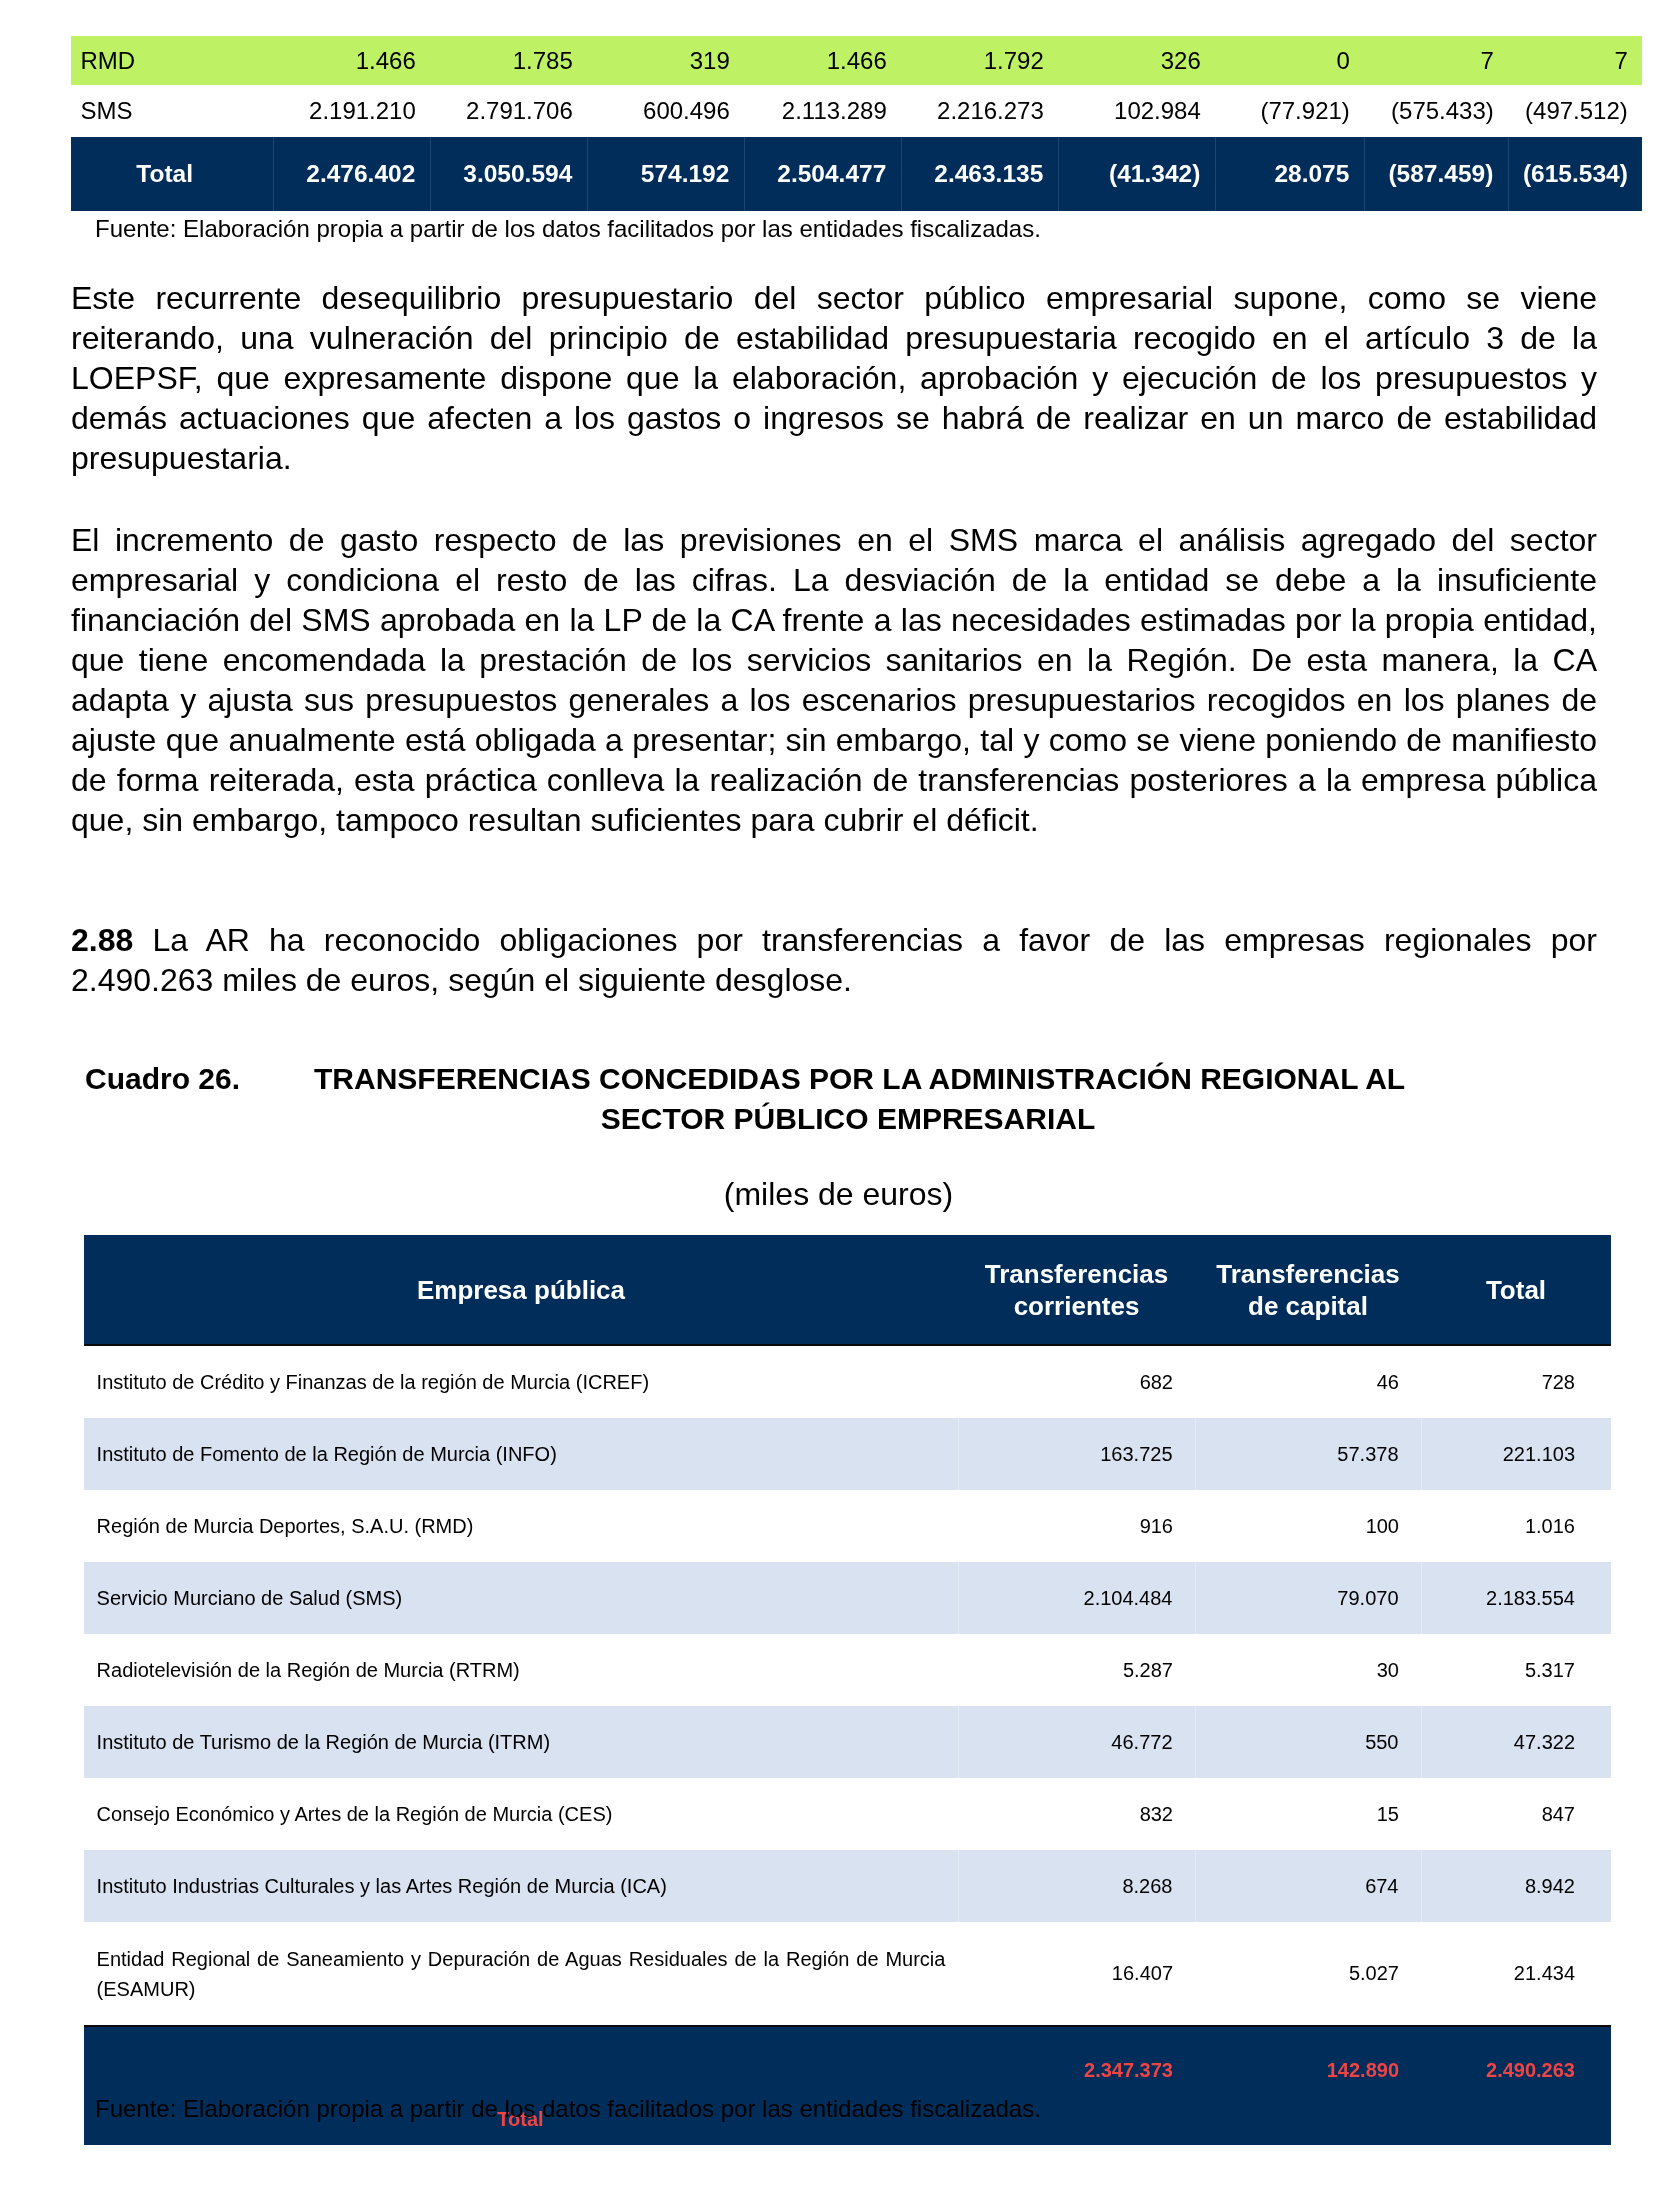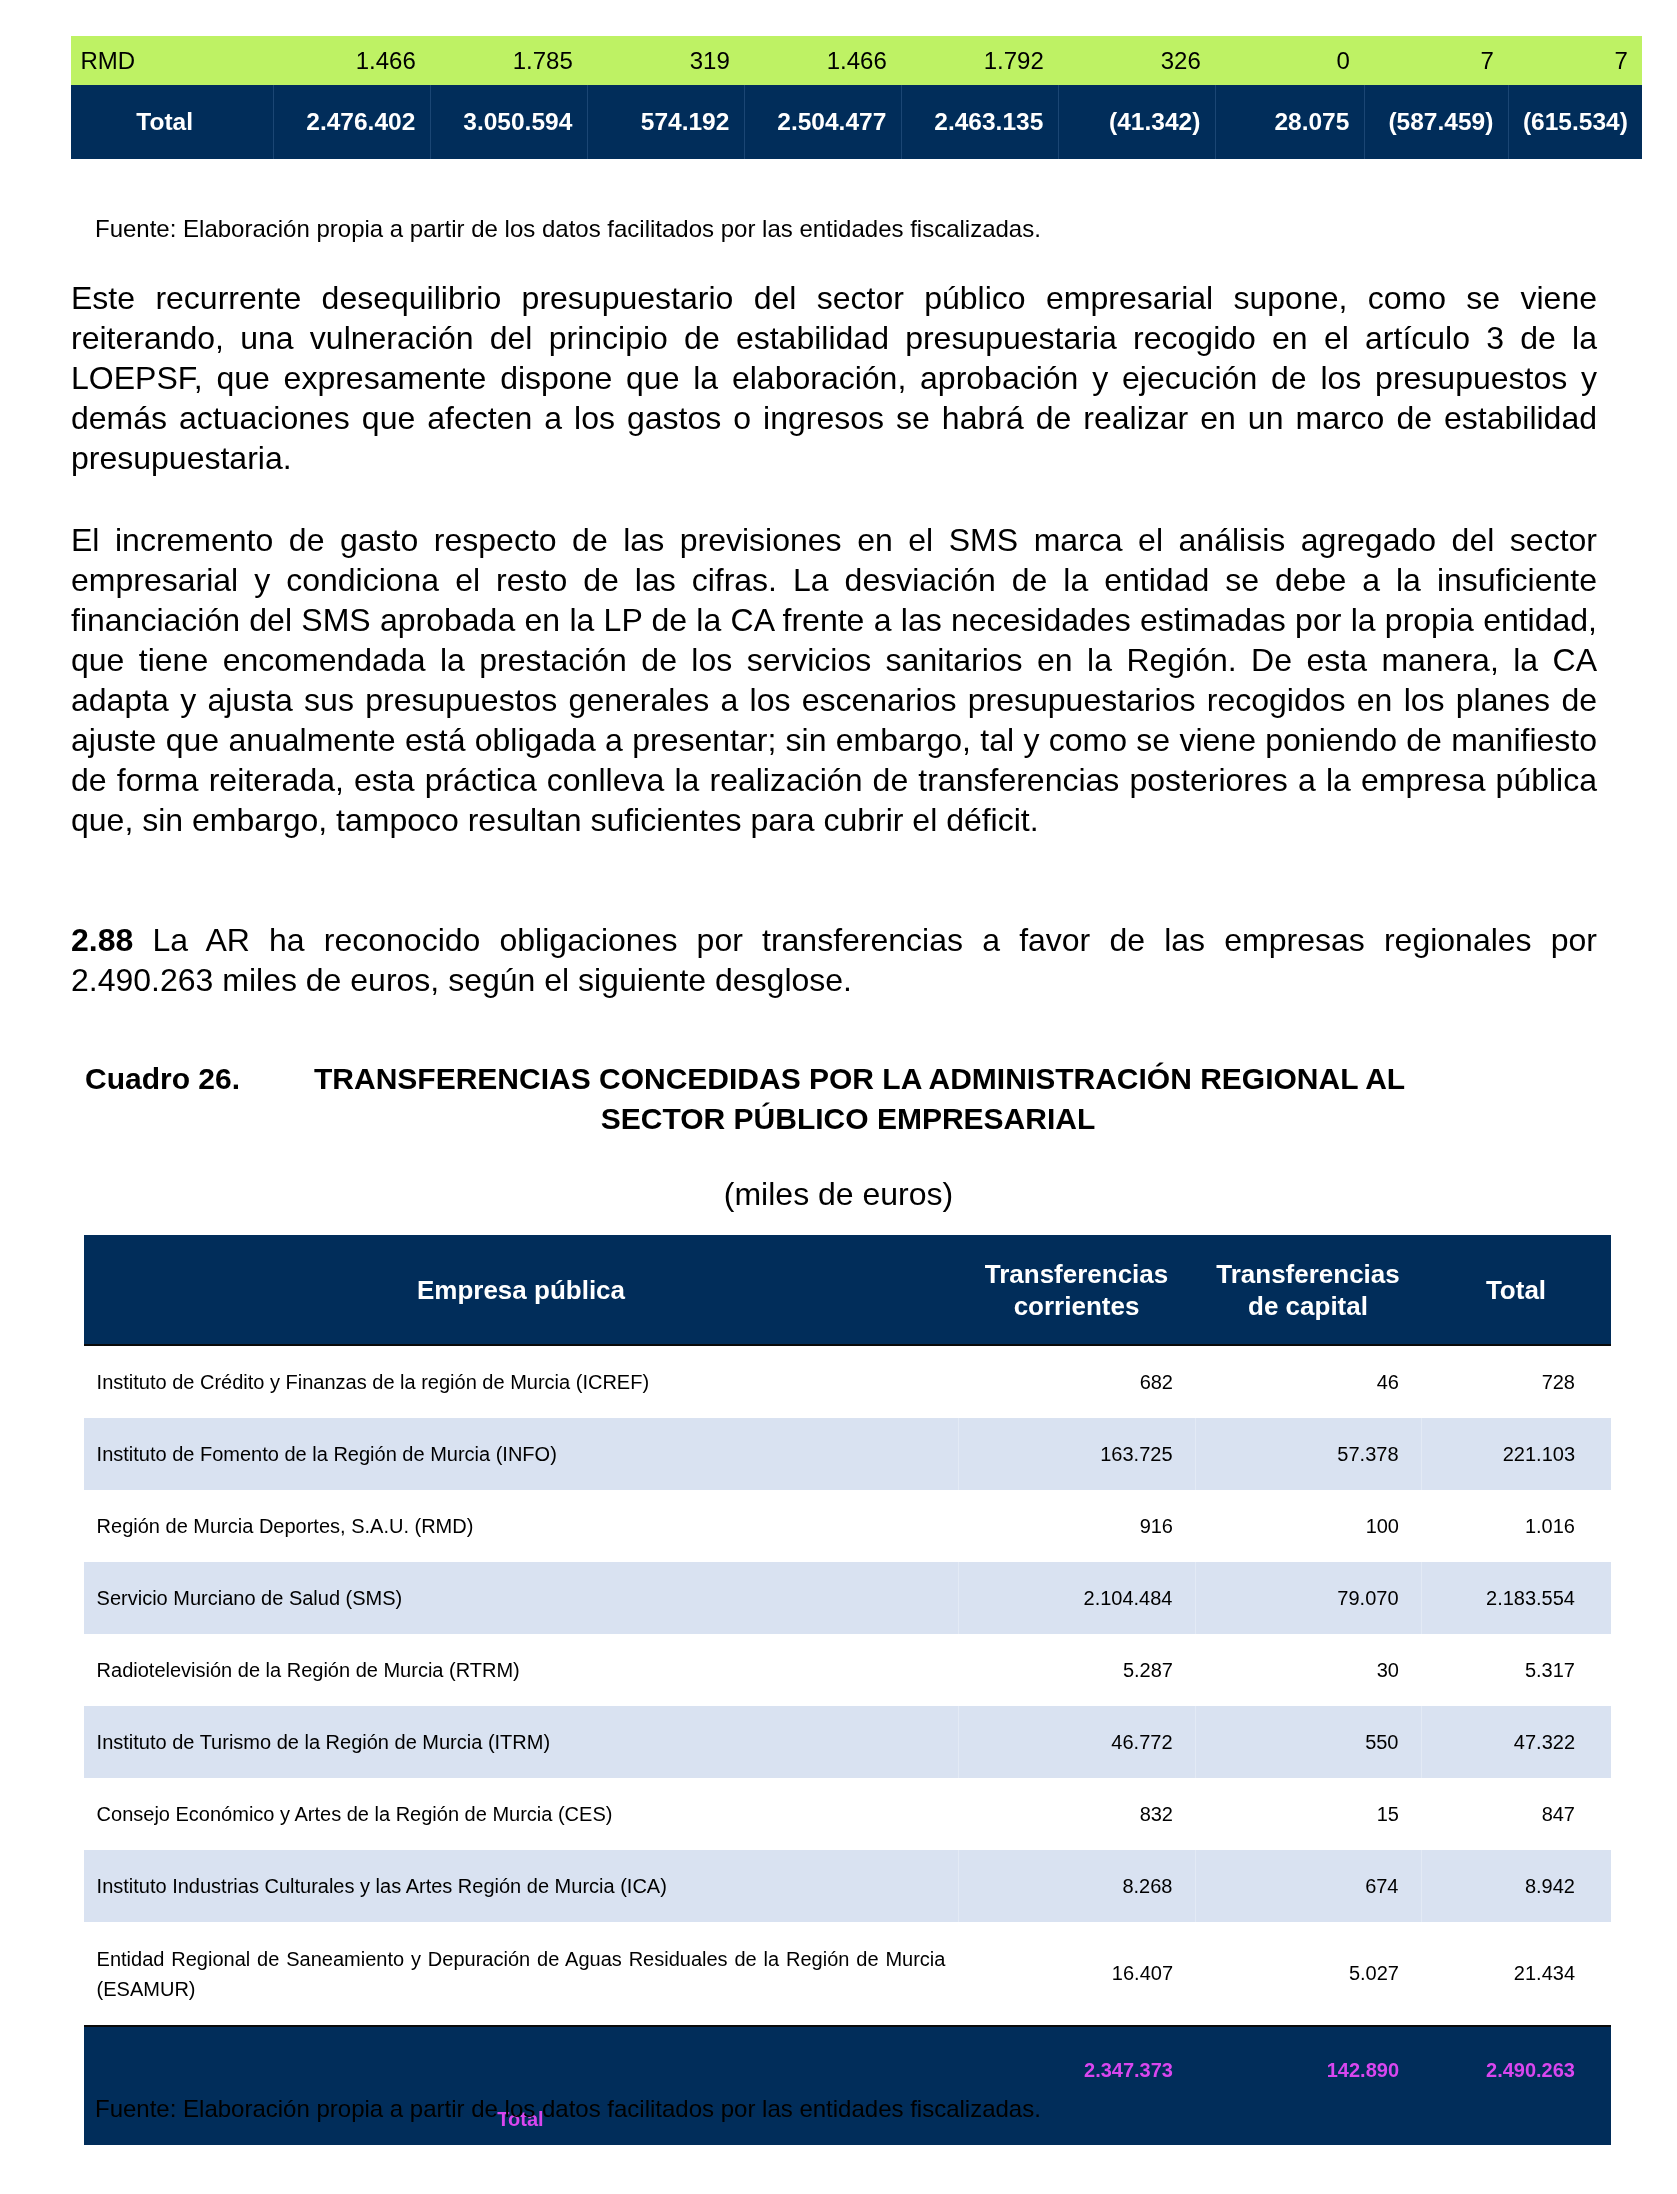--- a/index.html
+++ b/index.html
@@ -34,21 +34,21 @@
   .t2 th { background: #012d5a; color: #fff; font-weight: bold; font-size: 26px; line-height: 32px; height: 107px;
            text-align: center; border-bottom: 2.4px solid #0a0a0a; }
   .t2 td { font-size: 20px; height: 70px; }
   .t2 td.name { padding-left: 12.6px; text-align: left; }
   .t2 td.num { text-align: right; padding-right: 22px; white-space: nowrap; }
   .t2 td.num.last { padding-right: 36px; }
   .t2 tr.shade td { background: #d9e2f1; }
   .t2 tr.shade td + td { border-left: 0.8px solid #e3eaf5; }
   .t2 tr.tall td { height: 101px; }
   .t2 tr.tall td.name { text-align: justify; text-align-last: left; line-height: 30px; padding-right: 12.6px; }
-  .t2 tr.total td { background: #012d5a; color: #d946ef; font-weight: bold; height: 85px; border-top: 2.4px solid #0a0a0a; }
+  .t2 tr.total td { background: #012d5a; color: #ef4444; font-weight: bold; height: 85px; border-top: 2.4px solid #0a0a0a; }
   .t2 tr.total td.name { text-align: center; padding-left: 0; vertical-align: bottom; padding-bottom: 14.2px; }
   .t2 tr.total td.num { vertical-align: top; padding-top: 32px; }
 </style>
 </head>
 <body>
 
 <table class="t1">
   <colgroup>
     <col style="width:202px">
       <col style="width:157px">
@@ -67,20 +67,32 @@
     <td>1.466</td>
     <td>1.785</td>
     <td>319</td>
     <td>1.466</td>
     <td>1.792</td>
     <td>326</td>
     <td>0</td>
     <td>7</td>
     <td>7</td>
   </tr>
+  <tr class="white">
+    <td class="lbl">SMS</td>
+    <td>2.191.210</td>
+    <td>2.791.706</td>
+    <td>600.496</td>
+    <td>2.113.289</td>
+    <td>2.216.273</td>
+    <td>102.984</td>
+    <td>(77.921)</td>
+    <td>(575.433)</td>
+    <td>(497.512)</td>
+  </tr>
   <tr class="total">
     <td class="lbl">Total</td>
     <td>2.476.402</td>
     <td>3.050.594</td>
     <td>574.192</td>
     <td>2.504.477</td>
     <td>2.463.135</td>
     <td>(41.342)</td>
     <td>28.075</td>
     <td>(587.459)</td>

